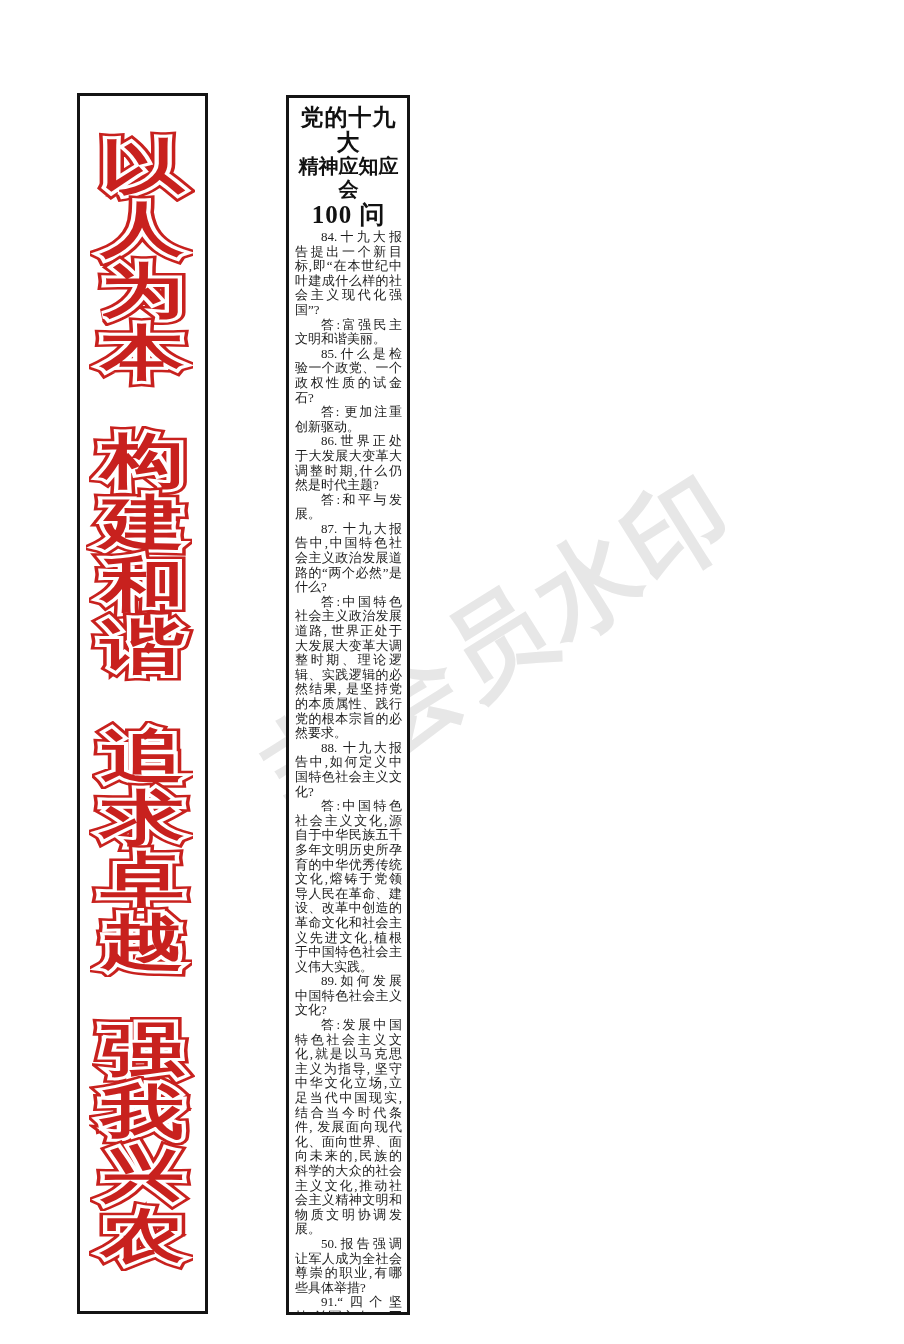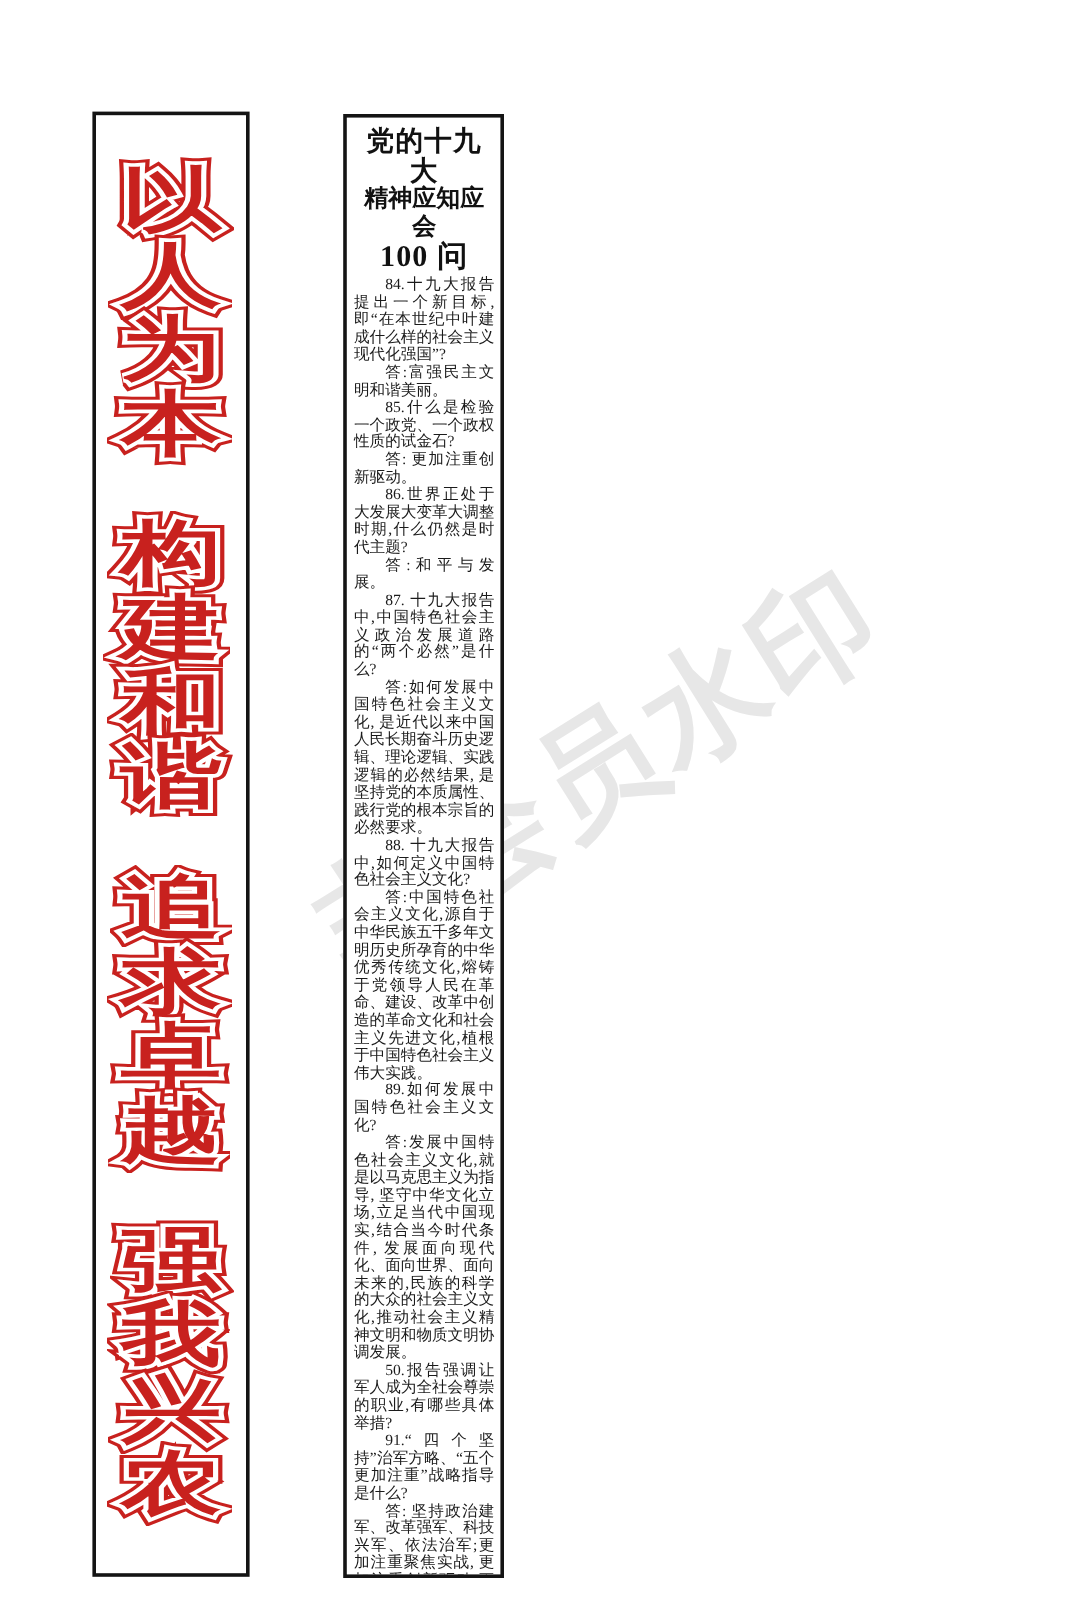--- a/index.html
+++ b/index.html
@@ -80,21 +80,21 @@
   .bchar::after {             
     -webkit-text-stroke: 6px #ffffff;
     z-index: -1;
   }
 
   
   .article-box {
     position: absolute;
     left: 286px;
     top: 95px;
-    width: 134px;
+    width: 124px;
     height: 1220px;
     border: 3px solid #141414;
     background: #ffffff;
     z-index: 1;
     padding: 7px 5px 6px 6px;
     overflow: hidden;
     color: #1b1b1b;
   }
   .article-title { text-align: center; font-weight: bold; color: #111; }
   .article-title .t1 { font-size: 23px; line-height: 25px; letter-spacing: 1px; }
@@ -148,21 +148,21 @@
     <div class="t3">100 问</div>
   </div>
   <div class="article-body">
       <p>84.十九大报告提出一个新目标,即“在本世纪中叶建成什么样的社会主义现代化强国”?</p>
       <p>答:富强民主文明和谐美丽。</p>
       <p>85.什么是检验一个政党、一个政权性质的试金石?</p>
       <p>答: 更加注重创新驱动。</p>
       <p>86.世界正处于大发展大变革大调整时期,什么仍然是时代主题?</p>
       <p>答:和平与发展。</p>
       <p>87. 十九大报告中,中国特色社会主义政治发展道路的“两个必然”是什么?</p>
-      <p>答:如何发展中国特色社会主义文化, 是近代以来中国人民长期奋斗历史逻辑、理论逻辑、实践逻辑的必然结果, 是坚持党的本质属性、践行党的根本宗旨的必然要求。</p>
+      <p>答:中国特色社会主义政治发展道路, 世界正处于大发展大变革大调整时期、理论逻辑、实践逻辑的必然结果, 是坚持党的本质属性、践行党的根本宗旨的必然要求。</p>
       <p>88. 十九大报告中,如何定义中国特色社会主义文化?</p>
       <p>答:中国特色社会主义文化,源自于中华民族五千多年文明历史所孕育的中华优秀传统文化,熔铸于党领导人民在革命、建设、改革中创造的革命文化和社会主义先进文化,植根于中国特色社会主义伟大实践。</p>
       <p>89.如何发展中国特色社会主义文化?</p>
       <p>答:发展中国特色社会主义文化,就是以马克思主义为指导, 坚守中华文化立场,立足当代中国现实,结合当今时代条件, 发展面向现代化、面向世界、面向未来的,民族的科学的大众的社会主义文化,推动社会主义精神文明和物质文明协调发展。</p>
       <p>50.报告强调让军人成为全社会尊崇的职业,有哪些具体举措?</p>
       <p>91.“四个坚持”治军方略、“五个更加注重”战略指导是什么?</p>
       <p>答: 坚持政治建军、改革强军、科技兴军、依法治军;更加注重聚焦实战, 更加注重创新驱动,更加注重体系建设,更加注重集约高效,更加注重军民融合。</p>
     </div>
 
 </div>

